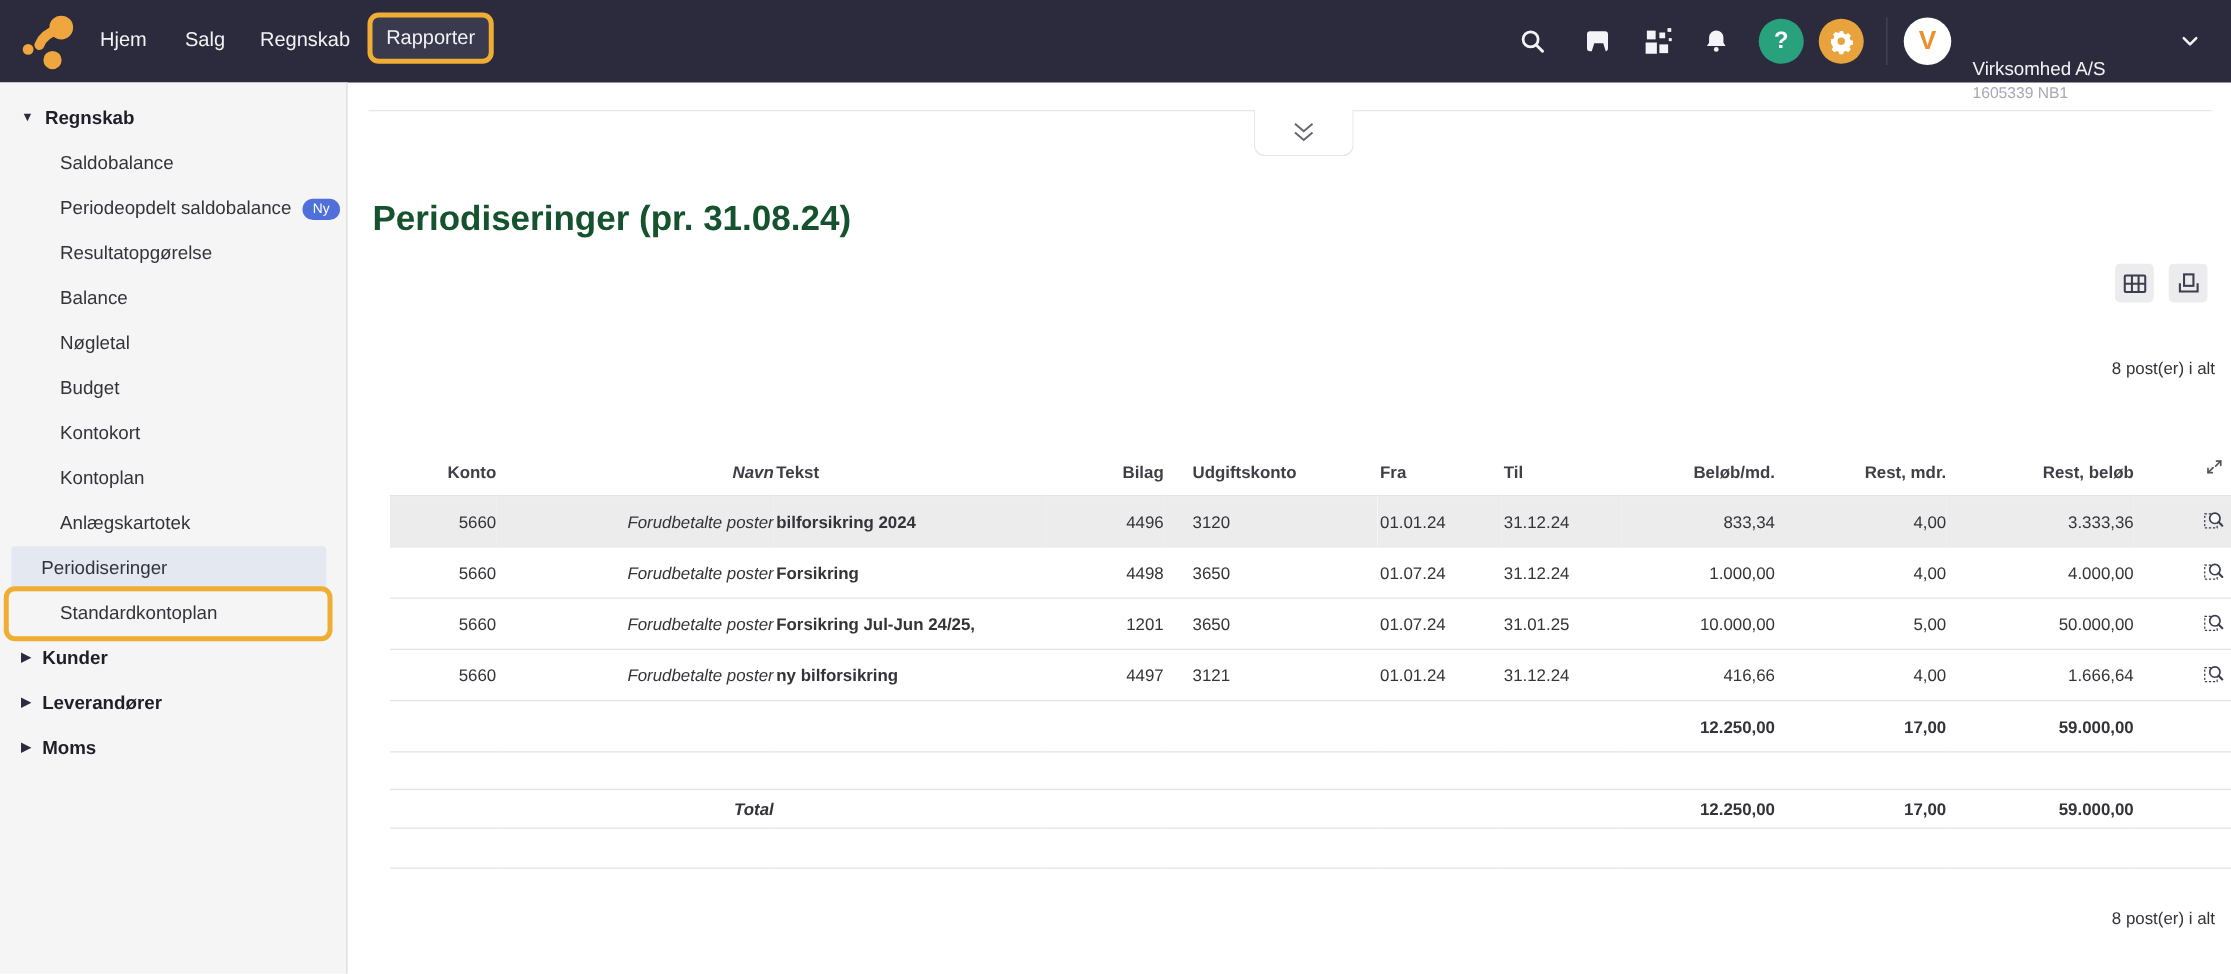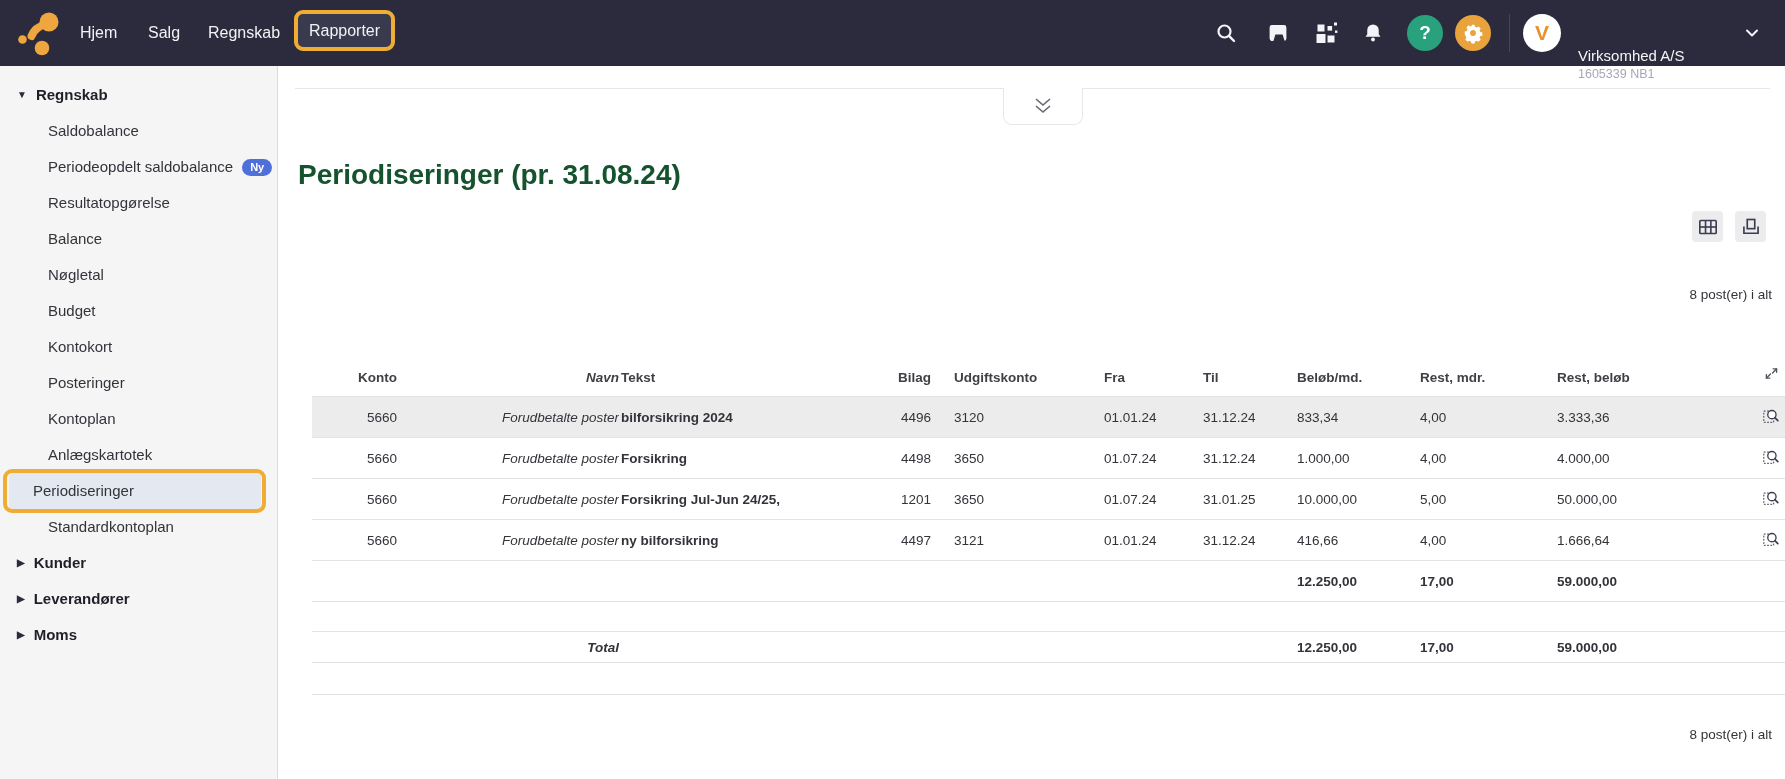--- a/index.html
+++ b/index.html
@@ -23,21 +23,21 @@
   .avatar{position:absolute;left:1523px;top:14px;width:38px;height:38px;border-radius:50%;background:#fff;display:flex;align-items:center;justify-content:center;color:#e8912d;font-weight:700;font-size:21px;cursor:pointer;}
   .company{position:absolute;left:1578px;top:13px;cursor:pointer;}
   .company .name{font-size:15px;color:#f4f4f7;line-height:21px;margin-top:32px;}
   .company .number{font-size:12.5px;color:#a7a7b6;line-height:17px;}
   
   .sidebar{position:absolute;left:0;top:66px;width:278px;height:713px;background:#f5f5f6;border-right:1px solid #dcdcde;box-sizing:border-box;padding-top:11px;}
   .side-item{height:36px;line-height:36px;font-size:15px;color:#33333a;padding-left:48px;cursor:pointer;white-space:nowrap;display:flex;align-items:center;}
   .side-section{font-weight:700;color:#1f1f27;padding-left:17px;}
   .caret{font-size:10px;color:#2b2b3d;margin-right:9px;display:inline-block;}
   .side-item.selected{background:#e4e8f1;margin:0 16px 0 9px;padding-left:24px;border-radius:3px;}
-  .badge{background:#4f6fd9;color:#fff;font-size:11px;font-weight:700;border-radius:10px;padding:2px 8px;margin-left:9px;line-height:13px;}
+  .badge{background:#4f6fd9;color:#fff;font-size:11px;font-weight:400;border-radius:10px;padding:2px 8px;margin-left:9px;line-height:13px;}
   .ann-side{left:3px;top:403px;width:263px;height:44px;pointer-events:none;}
   
   .hairline{position:absolute;left:295px;top:88px;width:1475px;height:1px;background:#e7e7e9;}
   .collapse-tab{position:absolute;left:1003px;top:88px;width:80px;height:37px;background:#fff;border:1px solid #e7e7e9;border-top:none;border-radius:0 0 9px 9px;display:flex;align-items:center;justify-content:center;cursor:pointer;box-sizing:border-box;}
   .page-title{position:absolute;left:298px;top:140px;font-size:28px;color:#14532d;font-weight:700;}
   .icon-btn{position:absolute;top:211px;width:31px;height:31px;background:#ececee;border-radius:4px;display:flex;align-items:center;justify-content:center;cursor:pointer;}
   .btn-grid{left:1692px;} .btn-print{left:1735px;}
   .count{position:absolute;right:13px;font-size:13.5px;color:#33333a;white-space:nowrap;}
   .count-top{top:287px;} .count-bottom{top:727px;}
   
@@ -46,21 +46,21 @@
   table.report td{padding:0;white-space:nowrap;overflow:hidden;}
   tr.data-row{height:41px;} tr.data-row td{border-bottom:1px solid #e3e3e5;}
   tr.gray{background:#ececec;}
   tr.sum-row{height:41px;font-weight:700;} tr.sum-row td{border-bottom:1px solid #e3e3e5;}
   tr.spacer-a{height:30px;} tr.spacer-a td{border-bottom:1px solid #e3e3e5;}
   tr.total-row{height:31px;font-weight:700;} tr.total-row td{border-bottom:1px solid #e3e3e5;}
   tr.spacer-b{height:32px;} tr.spacer-b td{border-bottom:1px solid #e3e3e5;}
   .c0{text-align:right;} .c1{text-align:right;padding-left:20px !important;font-style:italic;}
   .c2{text-align:left;padding-left:2px !important;font-weight:bold;} .c3{text-align:right;}
   .c4{text-align:left;padding-left:23px !important;} .c5,.c6{text-align:left;padding-left:2px !important;}
-  .c7,.c8,.c9{text-align:left;} .c10{text-align:right;padding-right:9px !important;}
+  .c7,.c8,.c9{text-align:right;} .c10{text-align:right;padding-right:9px !important;}
   .b{font-weight:700;}
   .mag{cursor:pointer;display:inline-block;vertical-align:middle;}
 </style>
 </head>
 <body>
 
 <header class="navbar">
   <div class="logo">
     <svg width="50" height="50" viewBox="0 0 50 50">
       <g fill="#efa63e">
@@ -148,23 +148,20 @@
       <span>Balance</span>
     </div>
   <div class="side-item">
       <span>Nøgletal</span>
     </div>
   <div class="side-item">
       <span>Budget</span>
     </div>
   <div class="side-item">
       <span>Kontokort</span>
-    </div>
-  <div class="side-item">
-      <span>Posteringer</span>
     </div>
   <div class="side-item">
       <span>Kontoplan</span>
     </div>
   <div class="side-item">
       <span>Anlægskartotek</span>
     </div>
   <div class="side-item selected">
       <span>Periodiseringer</span>
     </div>

